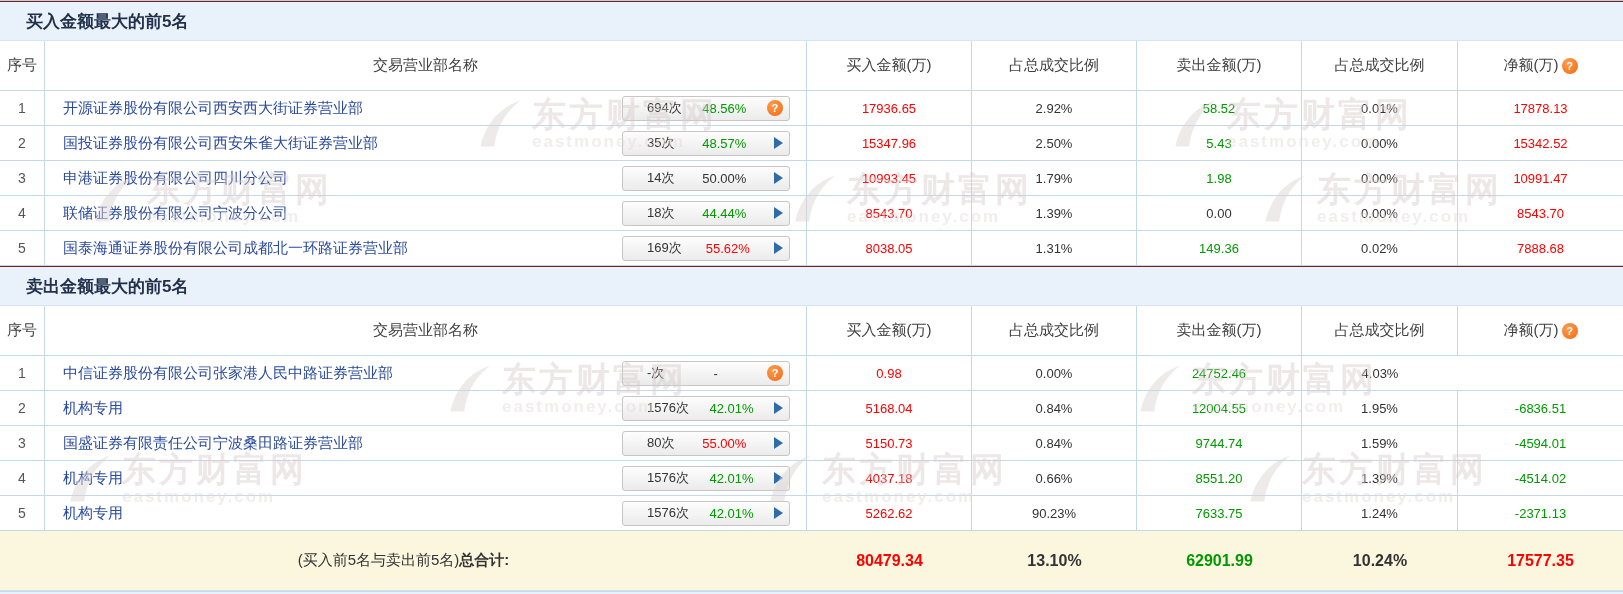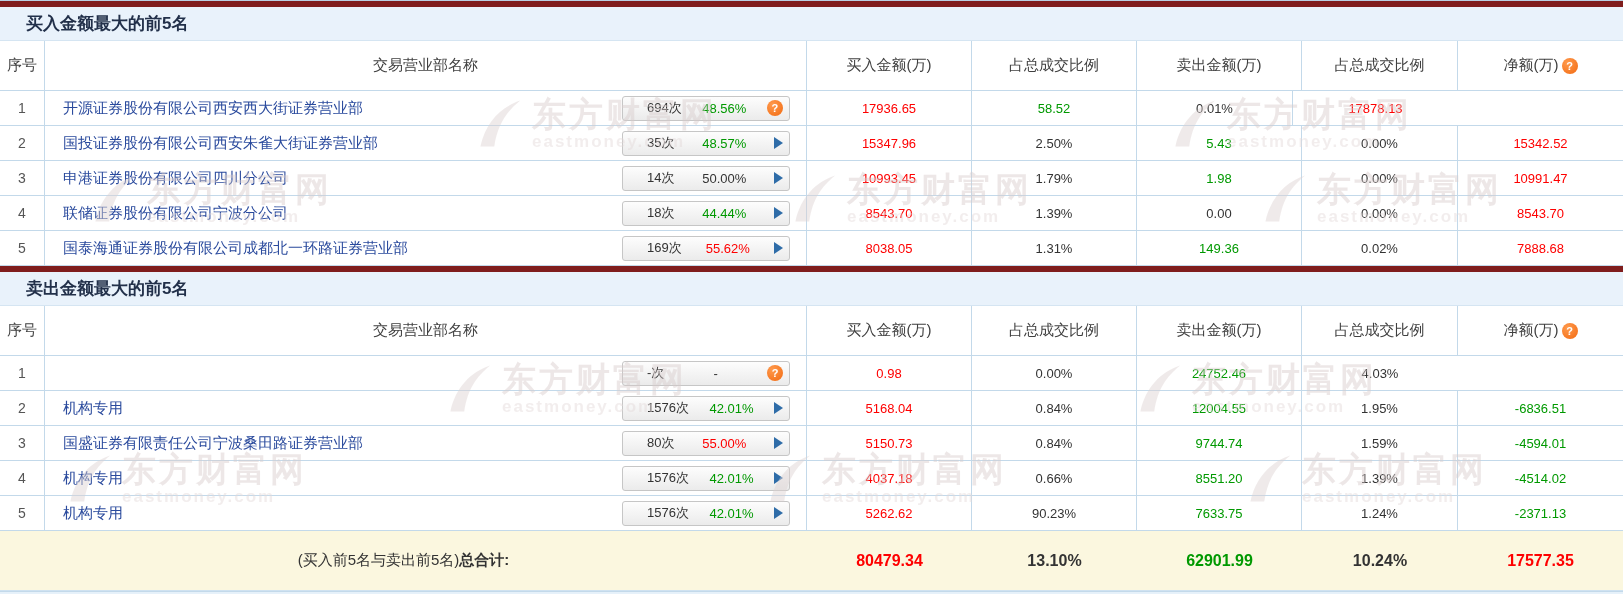--- a/index.html
+++ b/index.html
@@ -10,21 +10,21 @@
     background:#fff; overflow:hidden; border-top:1px solid #b9d0e2;
   }
   
   .wm-layer { position:absolute; inset:0; pointer-events:none; z-index:5; }
   .wm { position:absolute; display:flex; align-items:center; gap:10px; opacity:.45; }
   .wm .wm-swoosh { width:52px; height:56px; }
   .wm .wm-txt .cn { font-size:34px; font-weight:bold; color:#d8cccc; letter-spacing:3px; line-height:36px; }
   .wm .wm-txt .en { font-size:17px; font-weight:bold; color:#e3d9d9; letter-spacing:2px; }
   
   .titlebar {
-    height:40px; background:#e9f2fb; border-top:6px solid #7f1d1d; border-bottom:1px solid #d5e5f2;
+    height:40px; background:#e9f2fb; border-top:1px solid #7f1d1d; border-bottom:1px solid #d5e5f2;
     display:flex; align-items:center; padding-left:26px;
   }
   .titlebar .t { font-size:17px; font-weight:bold; color:#22304a; }
   .row { display:flex; width:1623px; border-bottom:1px solid #c3d9ea; }
   .cell { border-right:1px solid #c3d9ea; display:flex; align-items:center; justify-content:center; }
   .cell:last-child { border-right:none; }
   .c-idx  { width:45px;  }
   .c-name { width:762px; justify-content:flex-start; padding-left:18px; }
   .c-n1 { width:165px; } .c-n2 { width:165px; } .c-n3 { width:165px; }
   .c-n4 { width:156px; } .c-n5 { width:165px; }
@@ -91,20 +91,21 @@
     <div class="cell c-idx idx">1</div>
     <div class="cell c-name">
       <span class="name-link">开源证券股份有限公司西安西大街证券营业部</span>
       <span class="badge">
         <span class="cnt">694次</span>
         <span class="pct green">48.56%</span>
         <span class="help-icon">?</span>
       </span>
     </div>
     <div class="cell c-n1 val red">17936.65</div>
+    <div class="cell c-n2 val dark">2.92%</div>
     <div class="cell c-n3 val green">58.52</div>
     <div class="cell c-n4 val dark">0.01%</div>
     <div class="cell c-n5 val red">17878.13</div>
   </div>
 
   <div class="row datarow">
     <div class="cell c-idx idx">2</div>
     <div class="cell c-name">
       <span class="name-link">国投证券股份有限公司西安朱雀大街证券营业部</span>
       <span class="badge">
@@ -184,20 +185,21 @@
     <div class="cell c-n4">占总成交比例</div>
     <div class="cell c-n5">
       <span>净额(万)</span>
       <span class="help-icon">?</span>
     </div>
   </div>
 
   <div class="row datarow">
     <div class="cell c-idx idx">1</div>
     <div class="cell c-name">
+      <span class="name-link">中信证券股份有限公司张家港人民中路证券营业部</span>
       <span class="badge">
         <span class="cnt">-次</span>
         <span class="pct dark">-</span>
         <span class="help-icon">?</span>
       </span>
     </div>
     <div class="cell c-n1 val red">0.98</div>
     <div class="cell c-n2 val dark">0.00%</div>
     <div class="cell c-n3 val green">24752.46</div>
     <div class="cell c-n4 val dark">4.03%</div>

